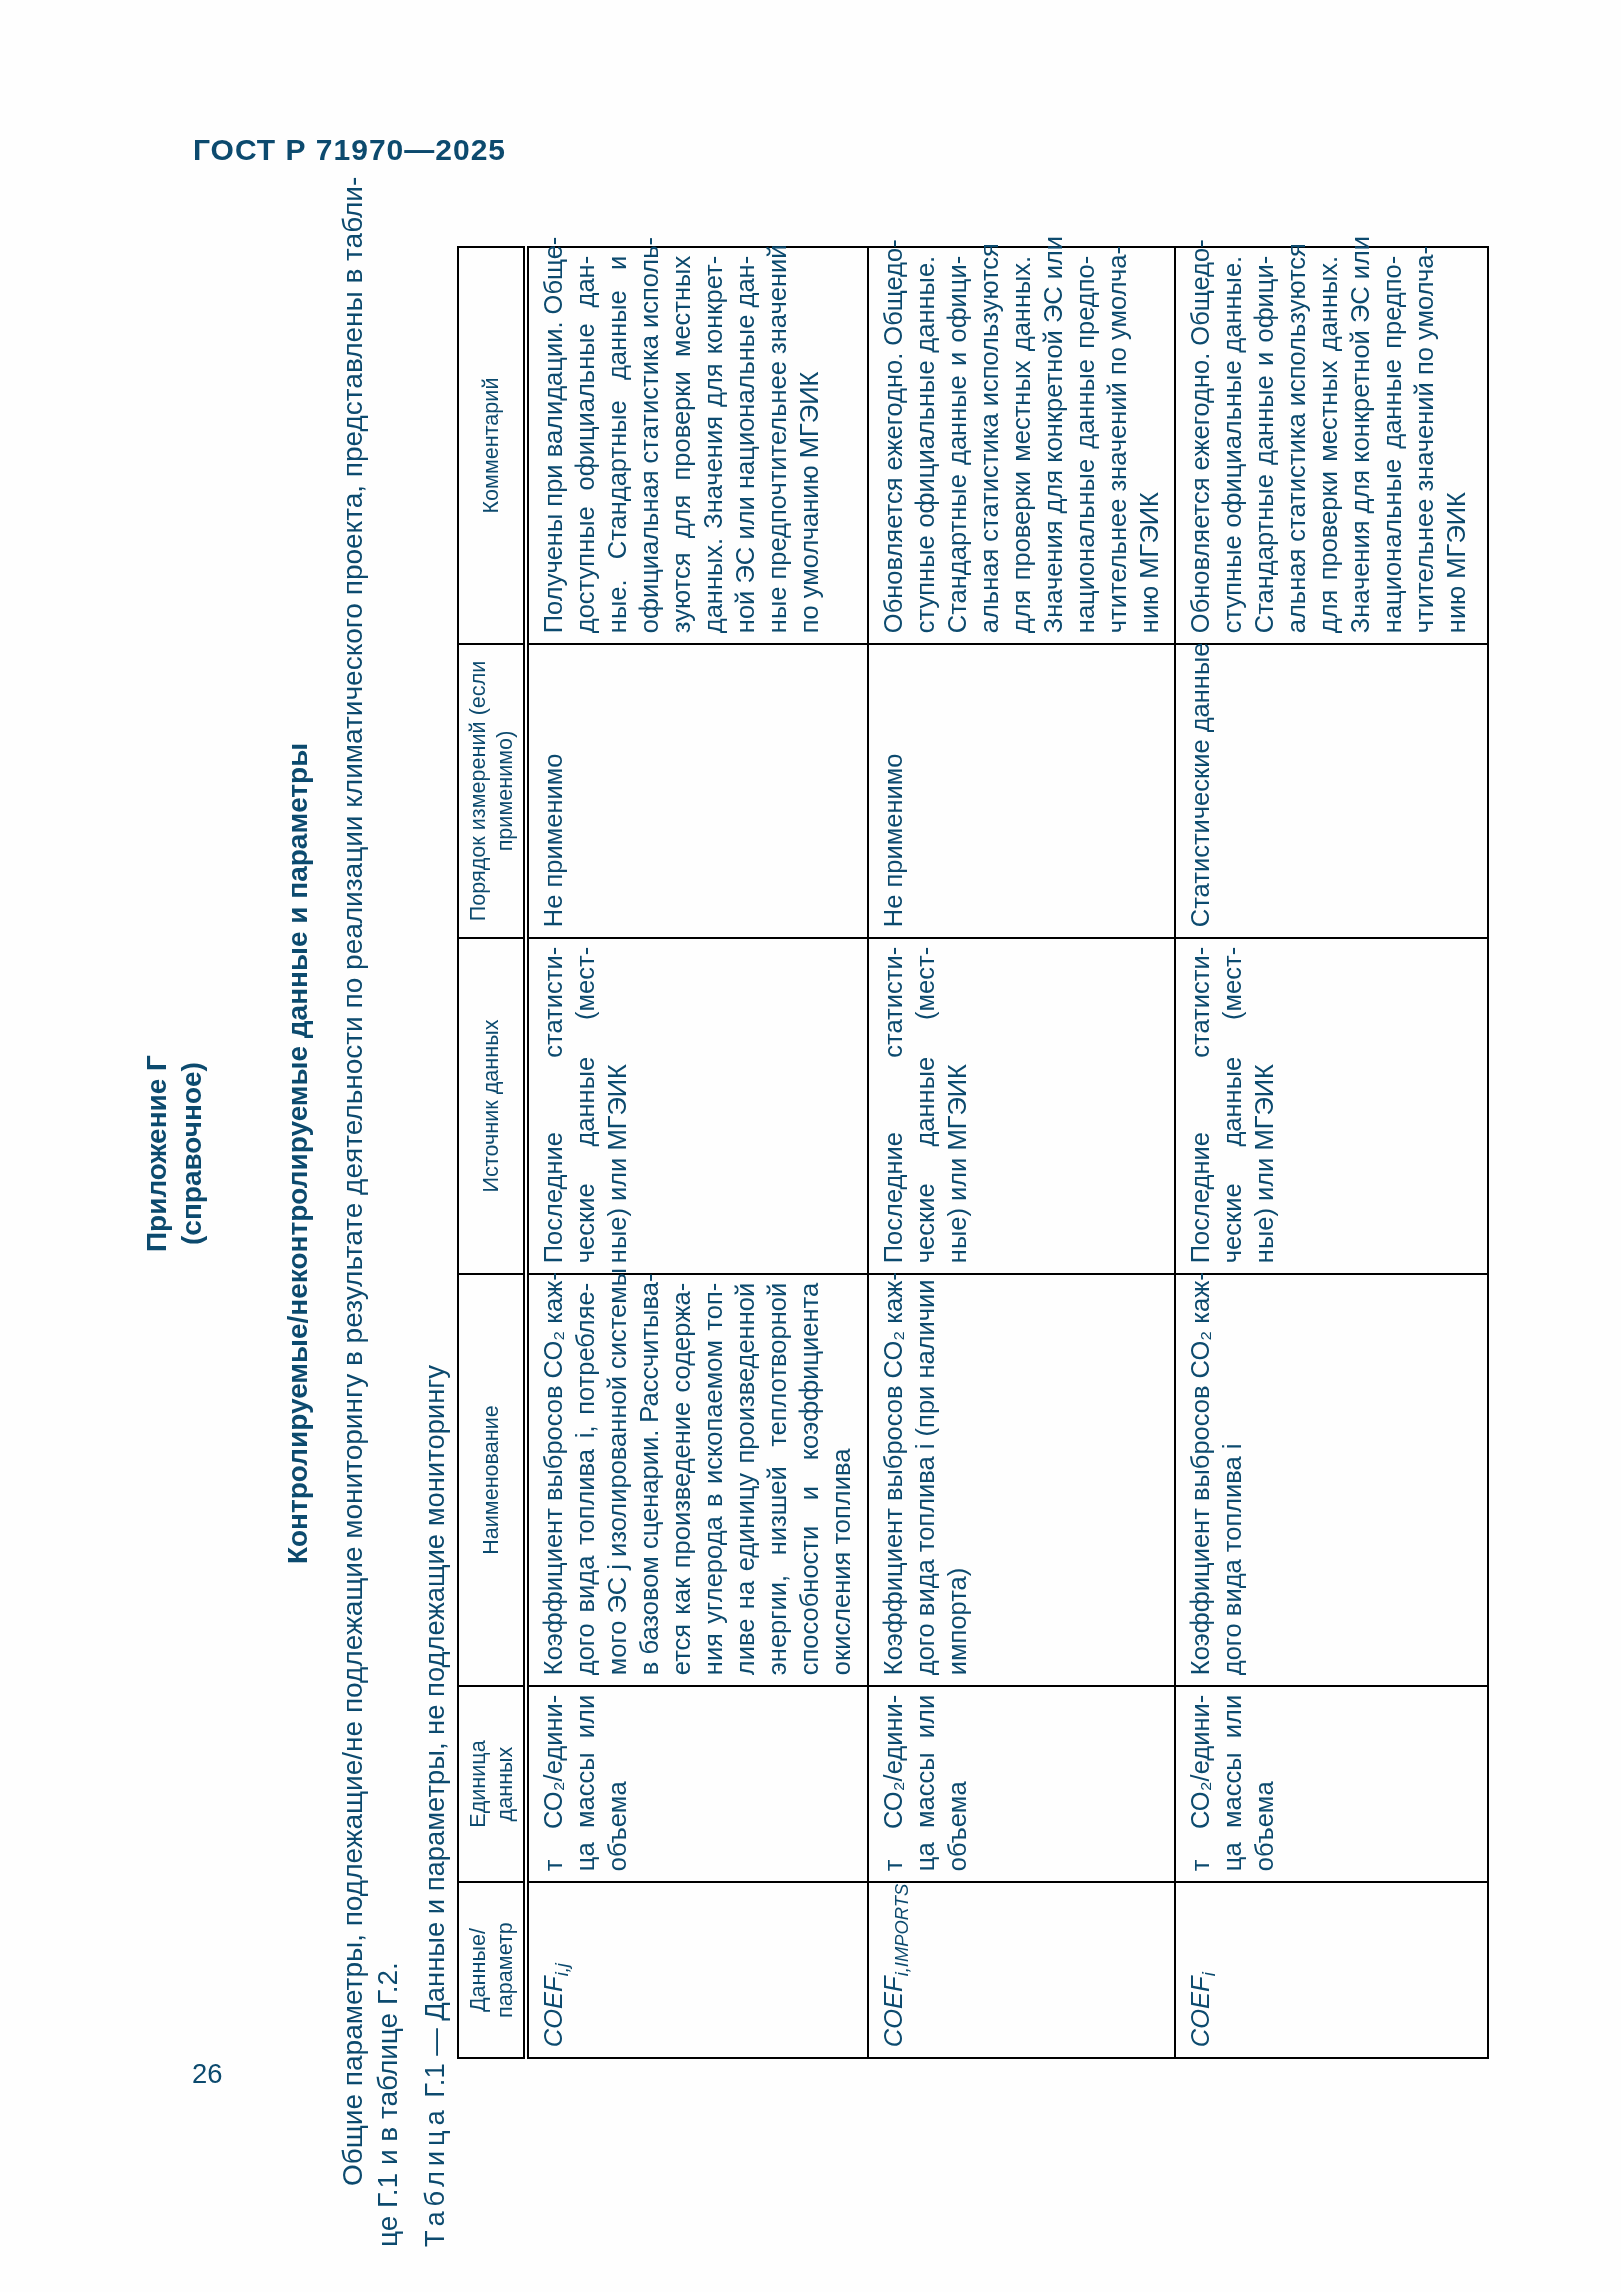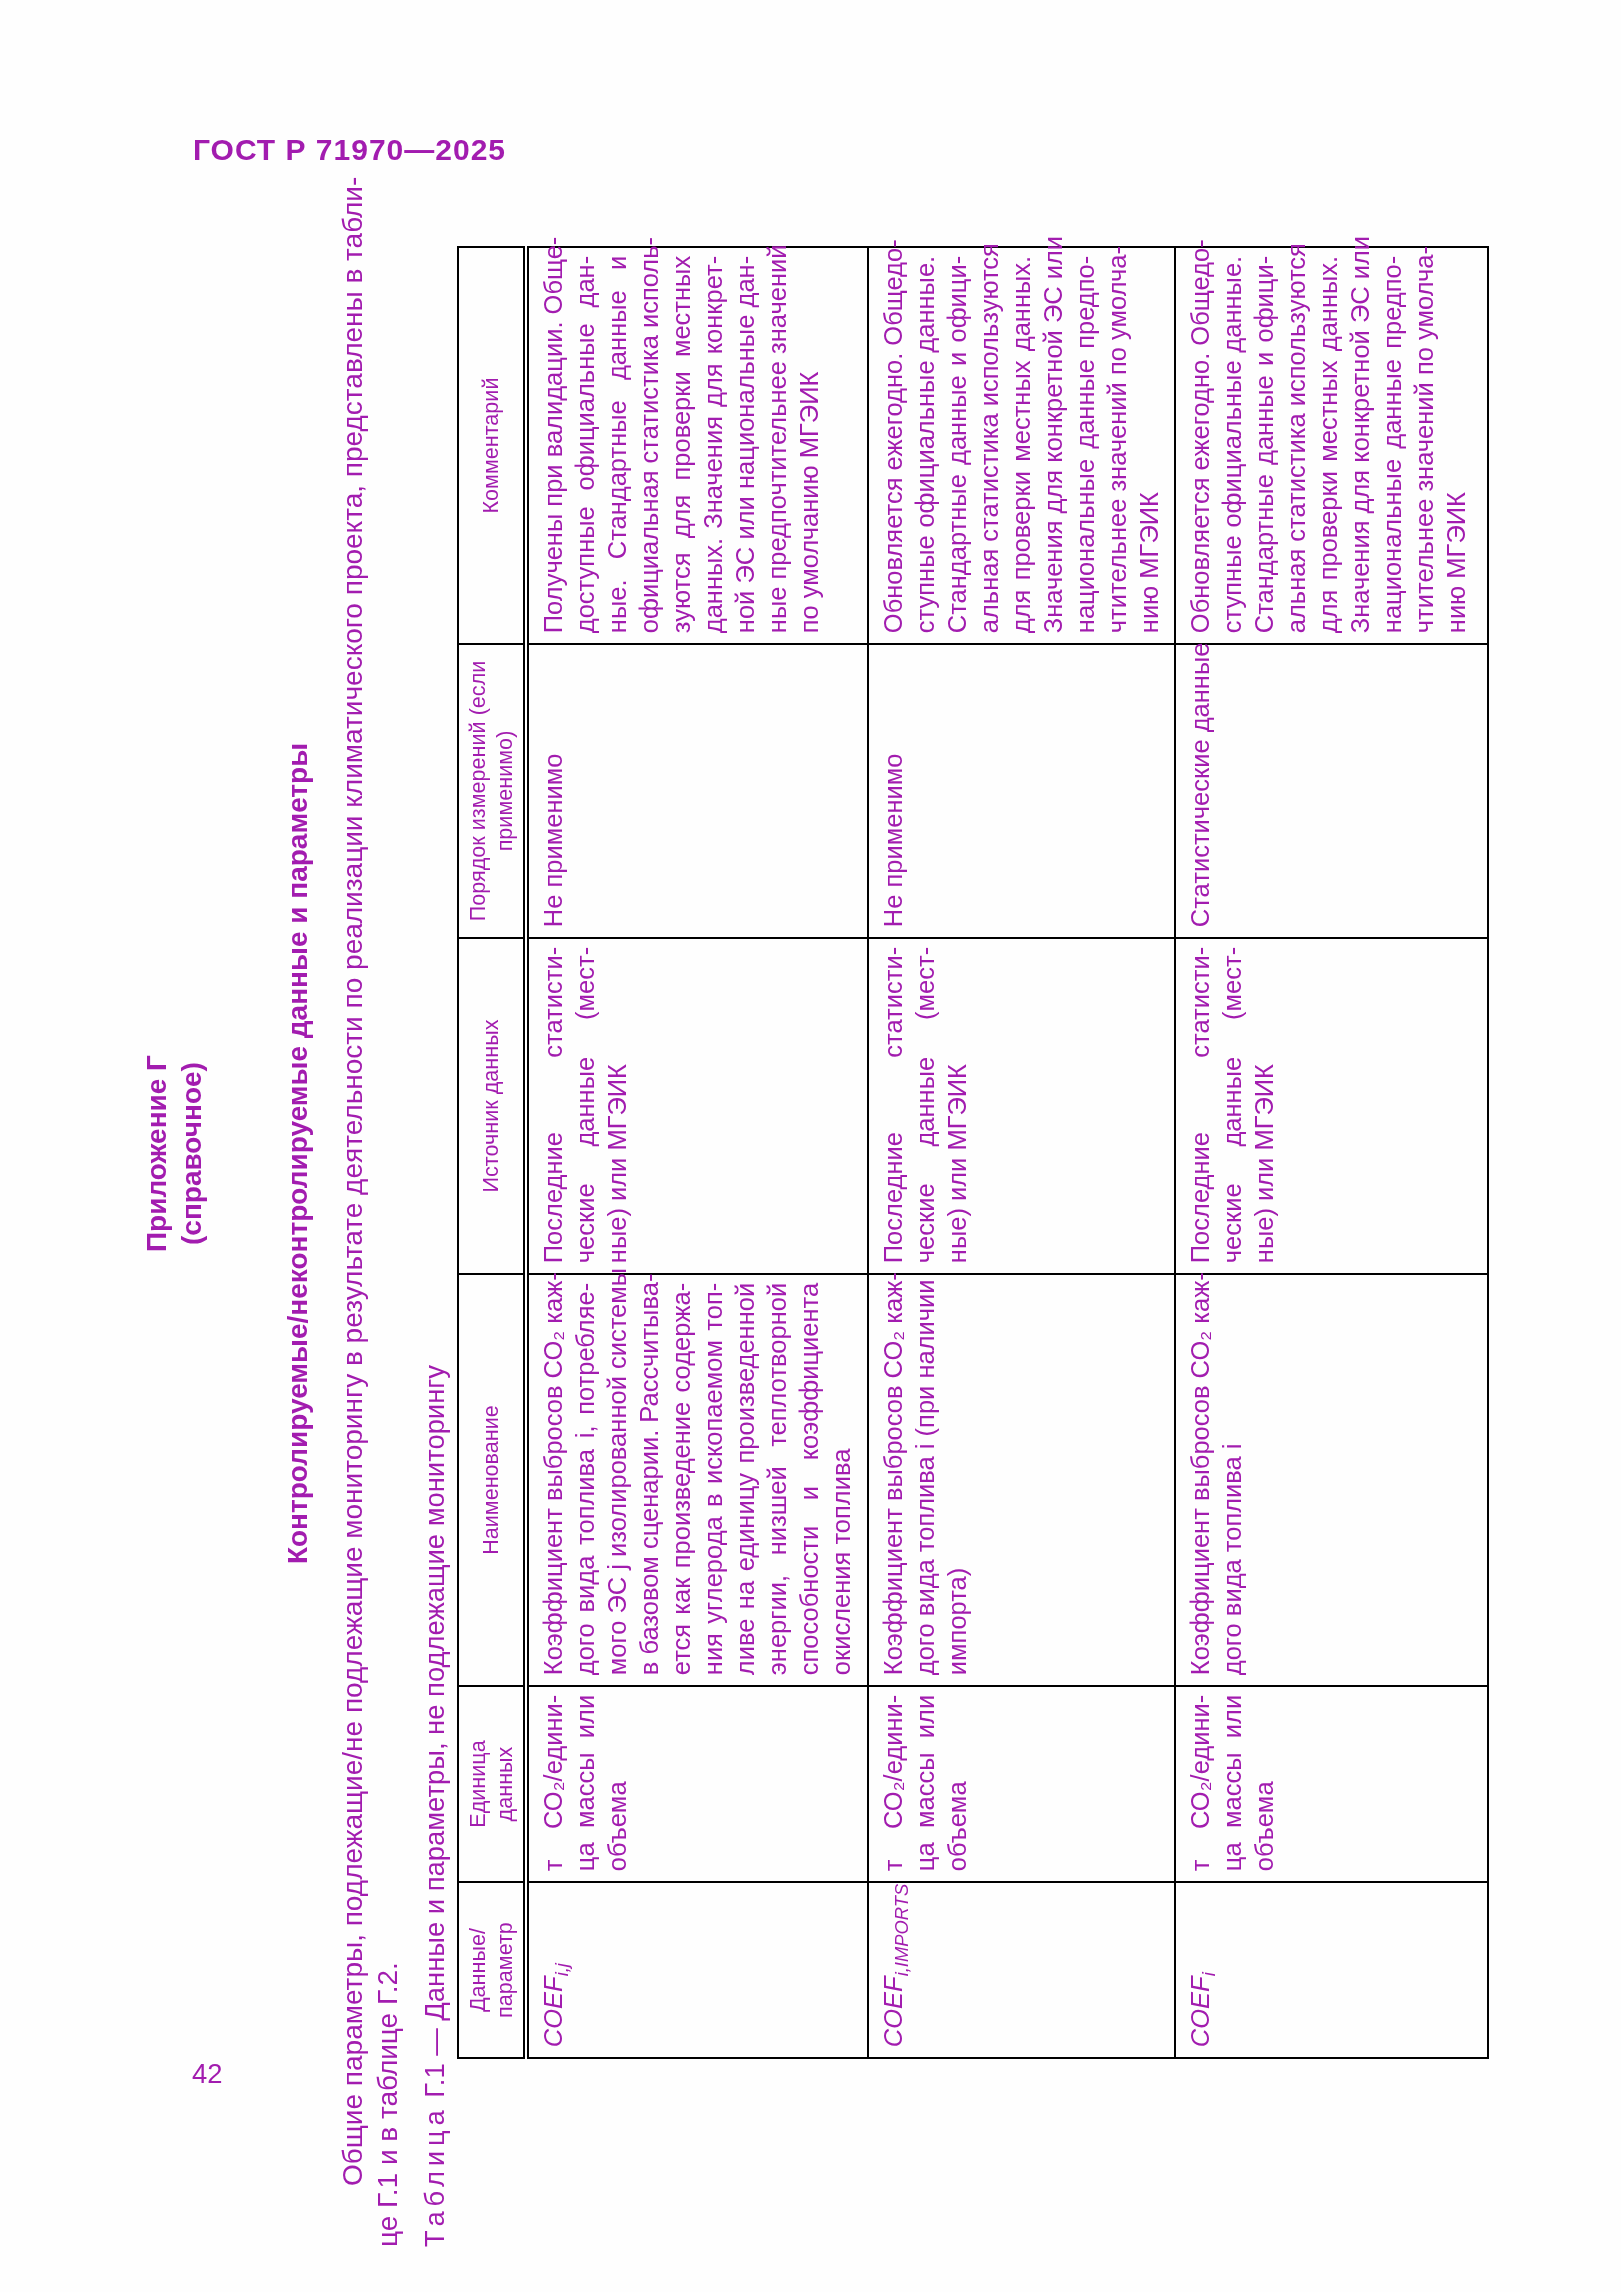--- a/index.html
+++ b/index.html
@@ -1,18 +1,18 @@
 <!DOCTYPE html>
 <html><head>
 <meta charset="utf-8">
 <style>
   html,body{margin:0;padding:0;background:#888;}
   .sheet{
     position:relative; width:1621px; height:2293px; margin:0 auto;
-    background:#fefefe; color:#a21caf;
+    background:#fefefe; color:#0c4a6e;
     font-family:"Liberation Sans","DejaVu Sans",sans-serif;
     overflow:hidden;
   }
   .gost-header{
     position:absolute; left:193px; top:133px;
     font-size:30px; font-weight:bold; letter-spacing:1px; white-space:nowrap;
   }
   .page-num{
     position:absolute; left:192px; top:2058px; font-size:27.4px;
   }
@@ -57,21 +57,21 @@
   .hl{ text-align:center; white-space:nowrap; }
   td.c-param{ font-size:26.5px; padding-top:13.7px; padding-left:9.8px; }
   td.c-param i{ font-style:italic; }
   sub{ font-size:72%; line-height:0; }
 </style>
 </head>
 <body>
 
 <div class="sheet">
   <div class="gost-header">ГОСТ Р 71970—2025</div>
-  <div class="page-num">42</div>
+  <div class="page-num">26</div>
 
   <div class="rot">
     <div class="title-zone">
       <div class="app-title">Приложение Г</div>
       <div class="app-subtitle">(справочное)</div>
     </div>
     <div class="section-heading">Контролируемые/неконтролируемые данные и параметры</div>
     <div class="intro">
         <div class="jl">Общие параметры, подлежащие/не подлежащие мониторингу в результате деятельности по реализации климатического проекта, представлены в табли-</div>
         <div class="jl">це Г.1 и в таблице Г.2.</div>

